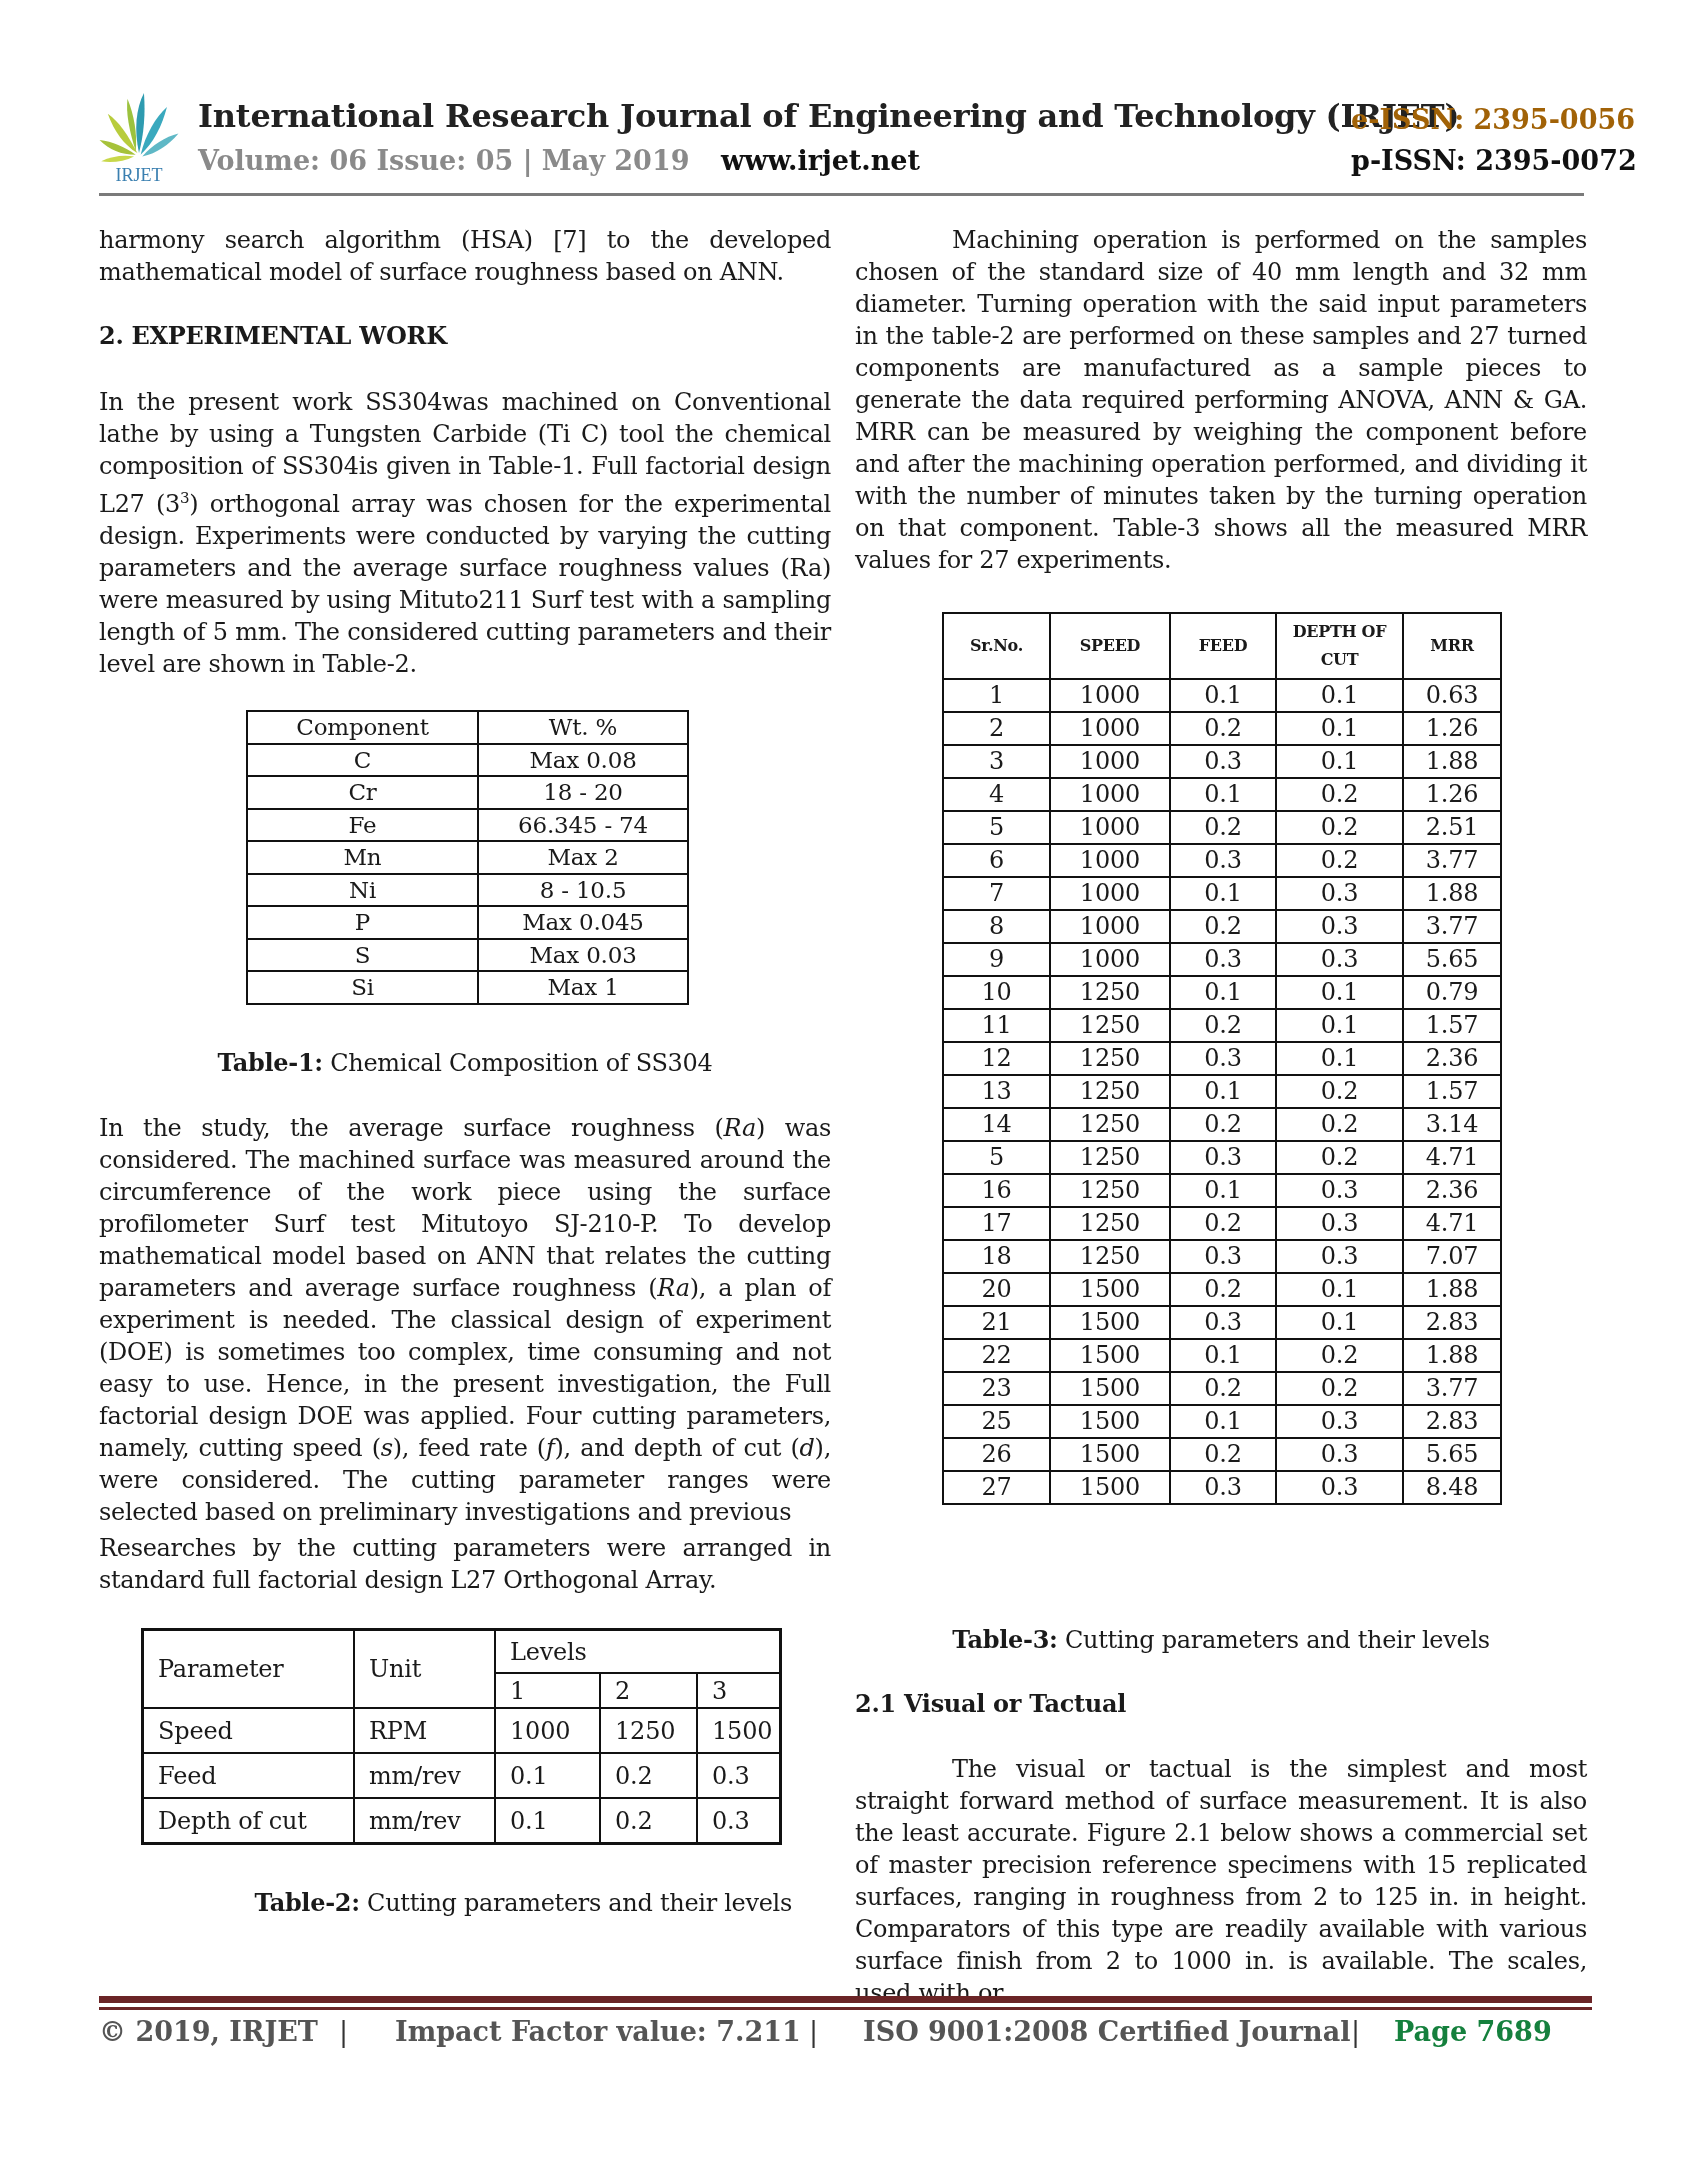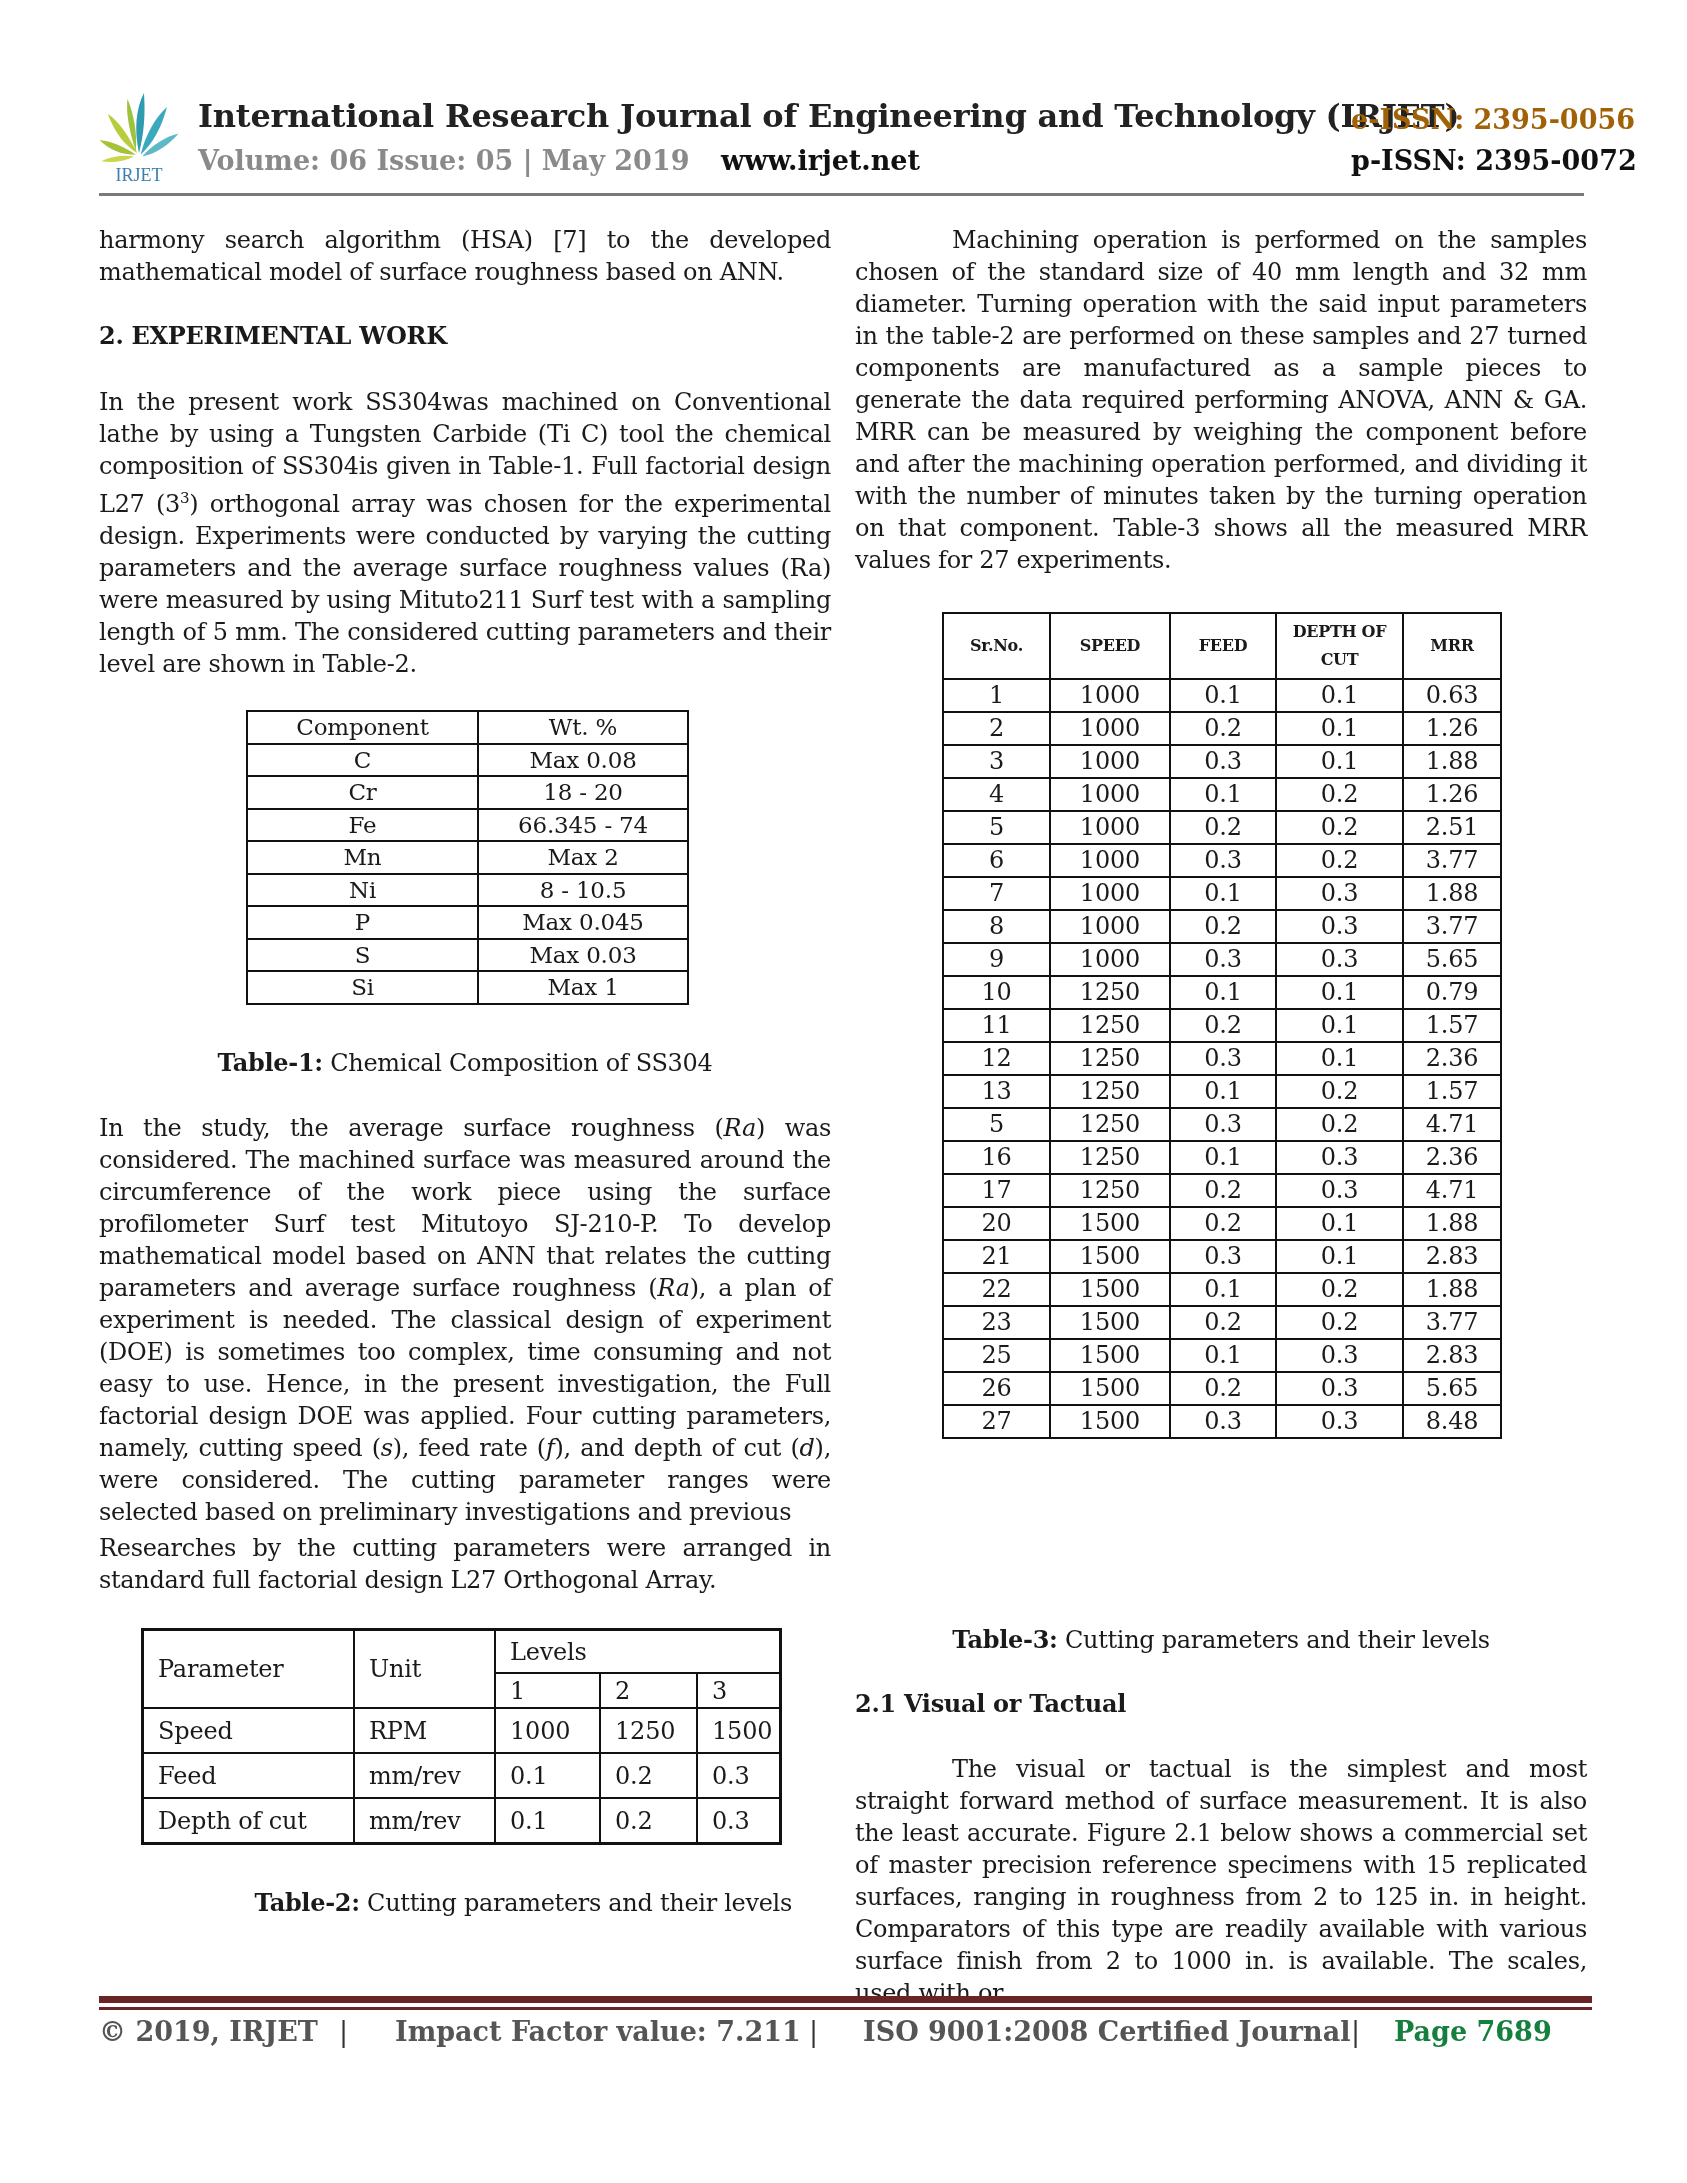--- a/index.html
+++ b/index.html
@@ -271,39 +271,53 @@
         <td>2.36</td>
       </tr>
       <tr>
         <td>13</td>
         <td>1250</td>
         <td>0.1</td>
         <td>0.2</td>
         <td>1.57</td>
       </tr>
       <tr>
+        <td>14</td>
+        <td>1250</td>
+        <td>0.2</td>
+        <td>0.2</td>
+        <td>3.14</td>
+      </tr>
+      <tr>
         <td>5</td>
         <td>1250</td>
         <td>0.3</td>
         <td>0.2</td>
         <td>4.71</td>
       </tr>
       <tr>
         <td>16</td>
         <td>1250</td>
         <td>0.1</td>
         <td>0.3</td>
         <td>2.36</td>
       </tr>
       <tr>
         <td>17</td>
         <td>1250</td>
         <td>0.2</td>
         <td>0.3</td>
         <td>4.71</td>
+      </tr>
+      <tr>
+        <td>18</td>
+        <td>1250</td>
+        <td>0.3</td>
+        <td>0.3</td>
+        <td>7.07</td>
       </tr>
       <tr>
         <td>20</td>
         <td>1500</td>
         <td>0.2</td>
         <td>0.1</td>
         <td>1.88</td>
       </tr>
       <tr>
         <td>21</td>

